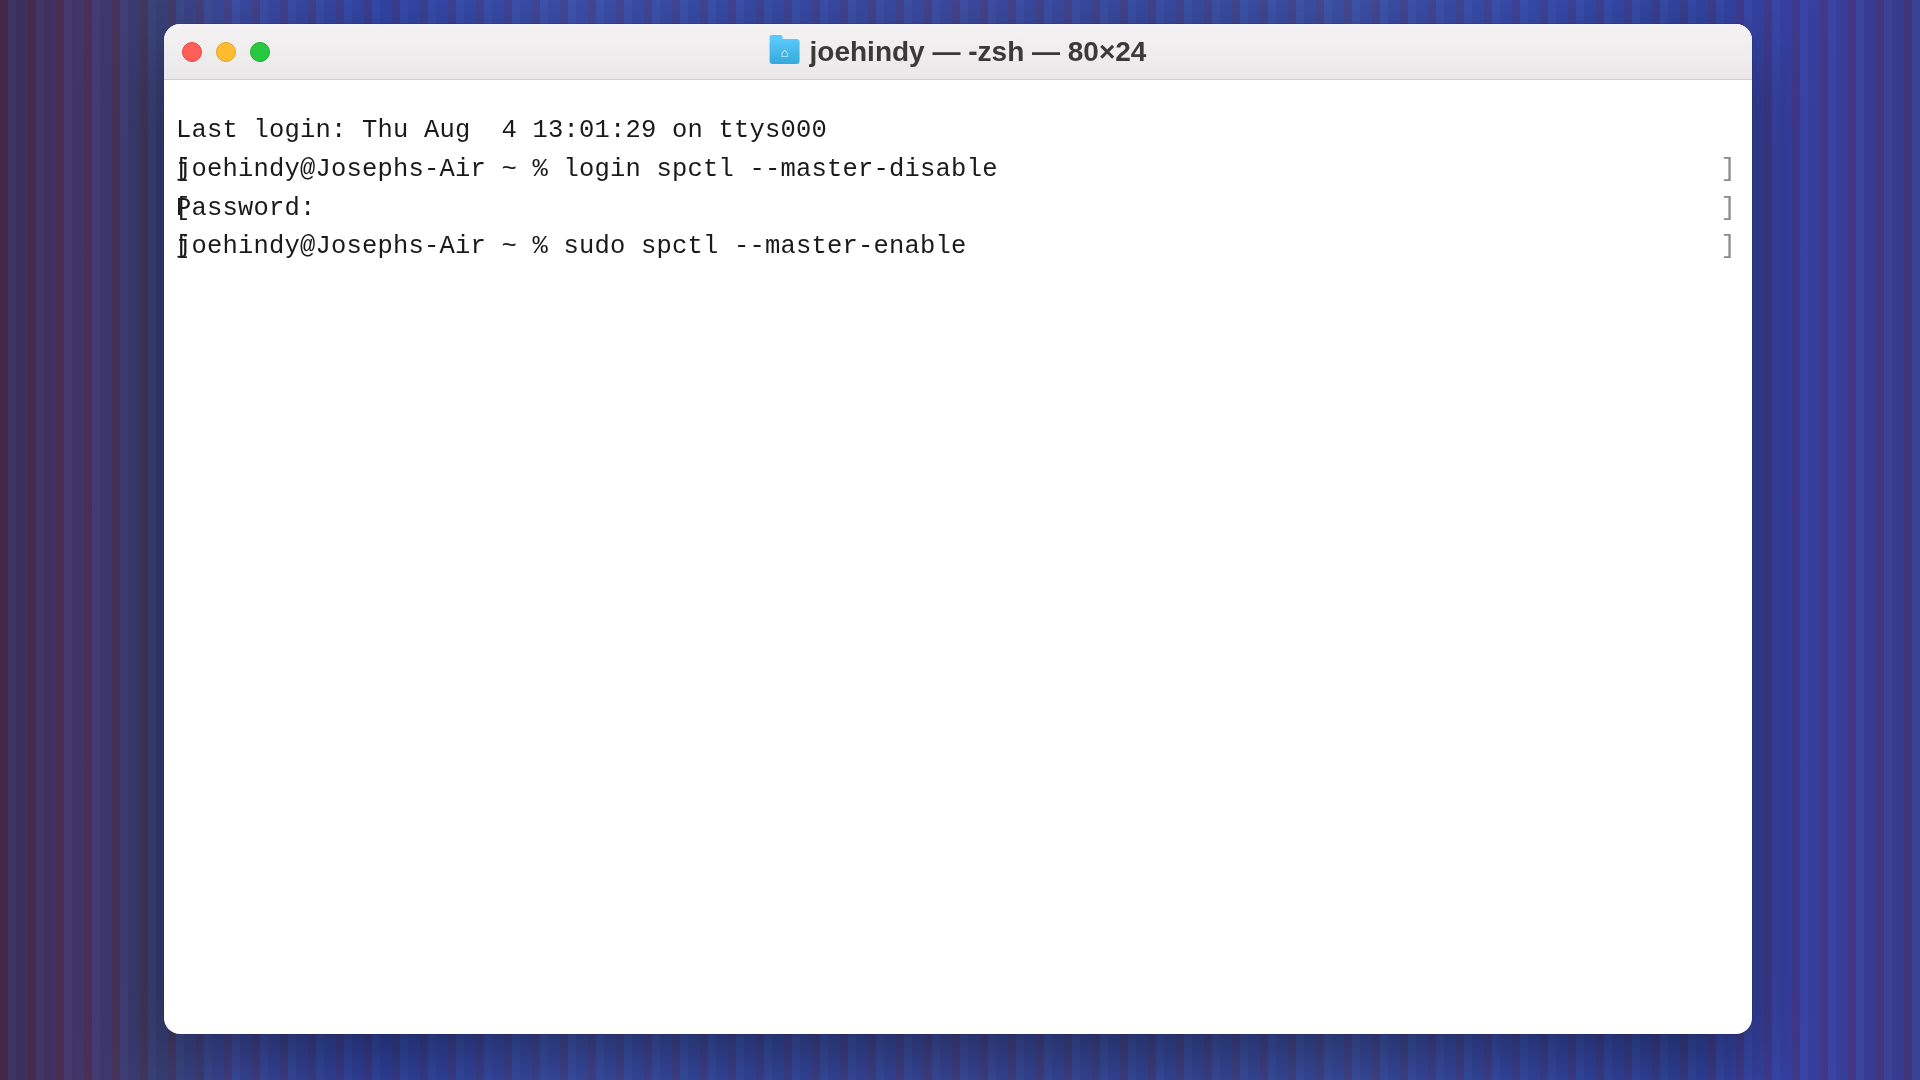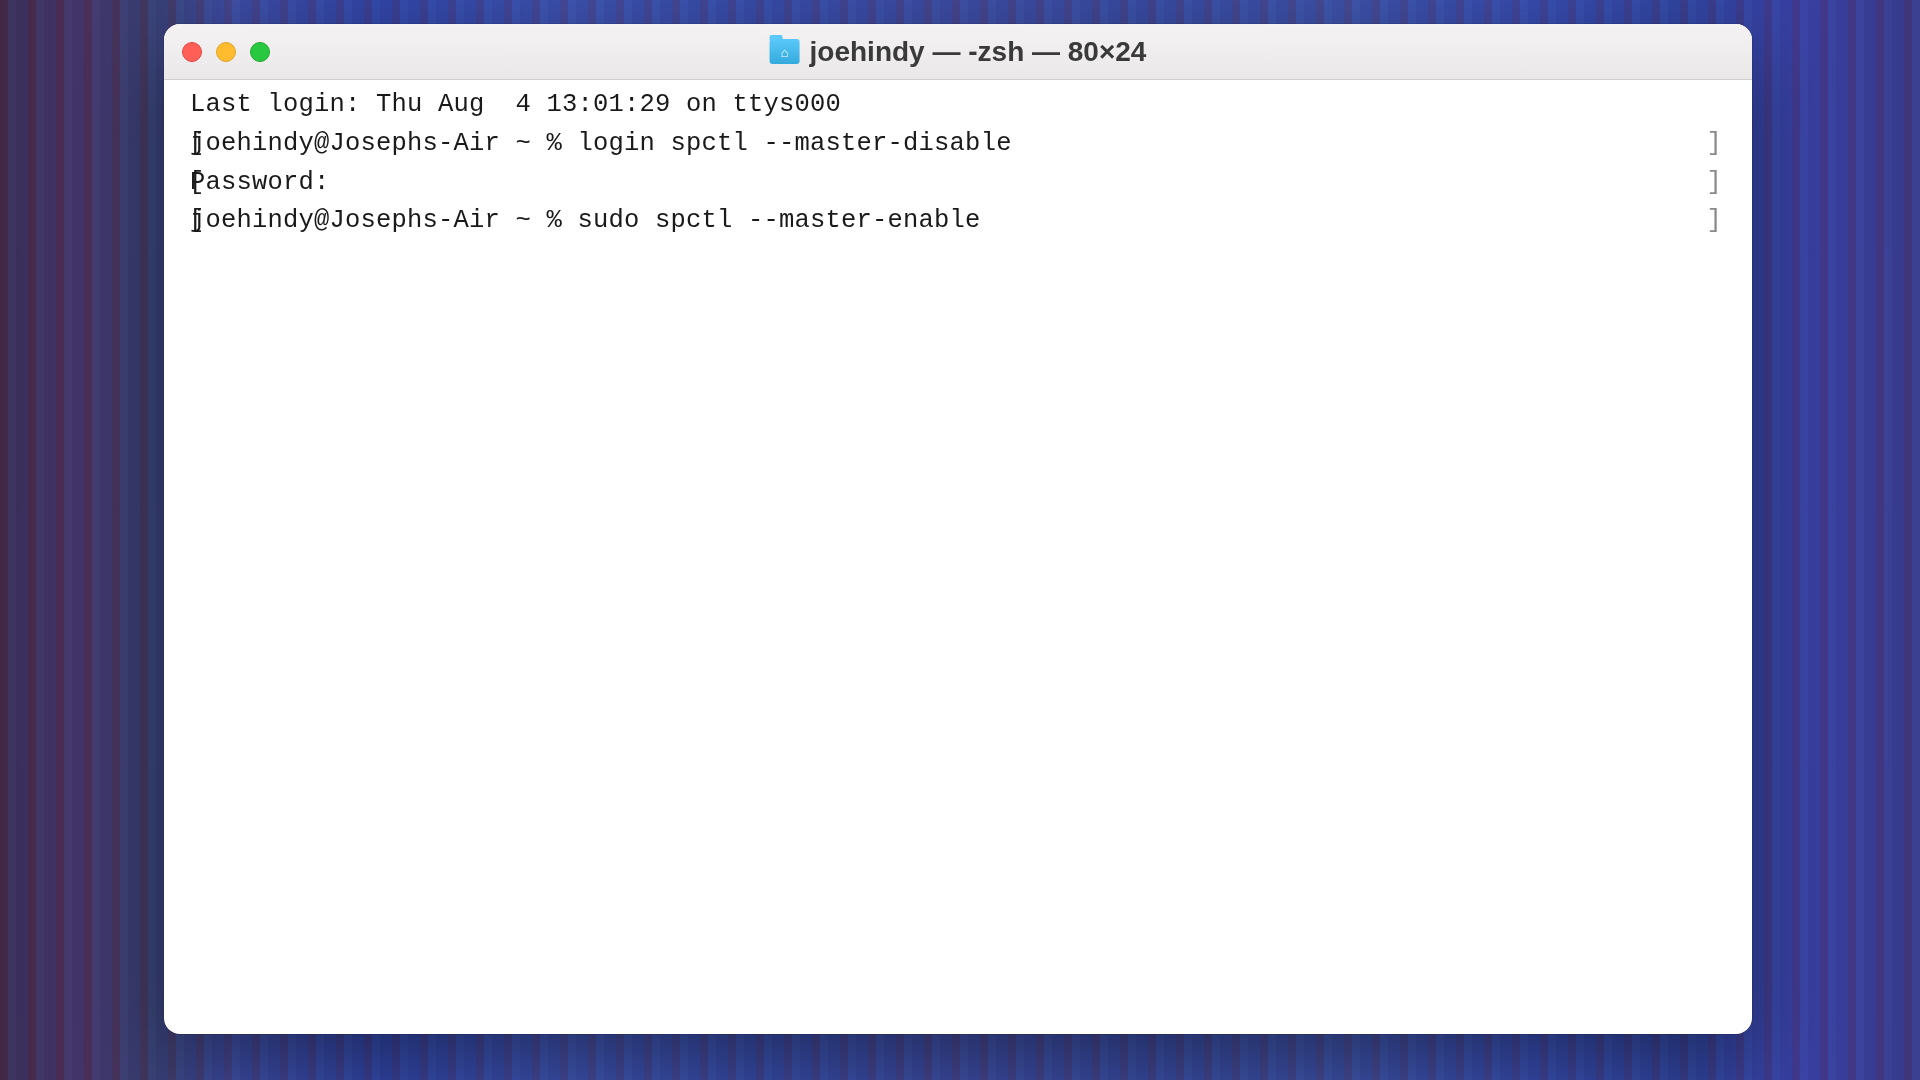--- a/index.html
+++ b/index.html
@@ -1,18 +1,19 @@
 <!DOCTYPE html>
 <html><head>
   <meta charset="utf-8">
   <style>
     * {
       margin: 0;
       padding: 0;
       box-sizing: border-box;
+      gap: 26px;
     }
     body {
       width: 1920px;
       height: 1080px;
       background: linear-gradient(90deg, 
         #3a2838 0%, #4a3050 4%, #3a4060 8%, #4050a0 12%, 
         #3048a8 20%, #4058b0 30%, #3850a8 40%, #4050a0 50%,
         #3a50a0 60%, #4058a8 70%, #3850b0 80%, #3048a0 88%,
         #3a40a0 94%, #3a3a80 100%);
       display: flex;
@@ -100,21 +101,21 @@
       position: absolute;
       left: 50%;
       top: 50%;
       transform: translate(-50%, -50%);
       font-size: 13px;
       color: #ffffff;
     }
     .terminal-body {
       flex: 1;
       background: #ffffff;
-      padding: 6px 26px;
+      padding: 6px 12px;
       font-family: "SF Mono", Menlo, Monaco, "Courier New", monospace;
       font-size: 25.5px;
       line-height: 1.52;
       color: #1a1a1a;
       position: relative;
       letter-spacing: 0.2px;
       border-radius: 24px;
     }
     .term-line {
       white-space: pre;

